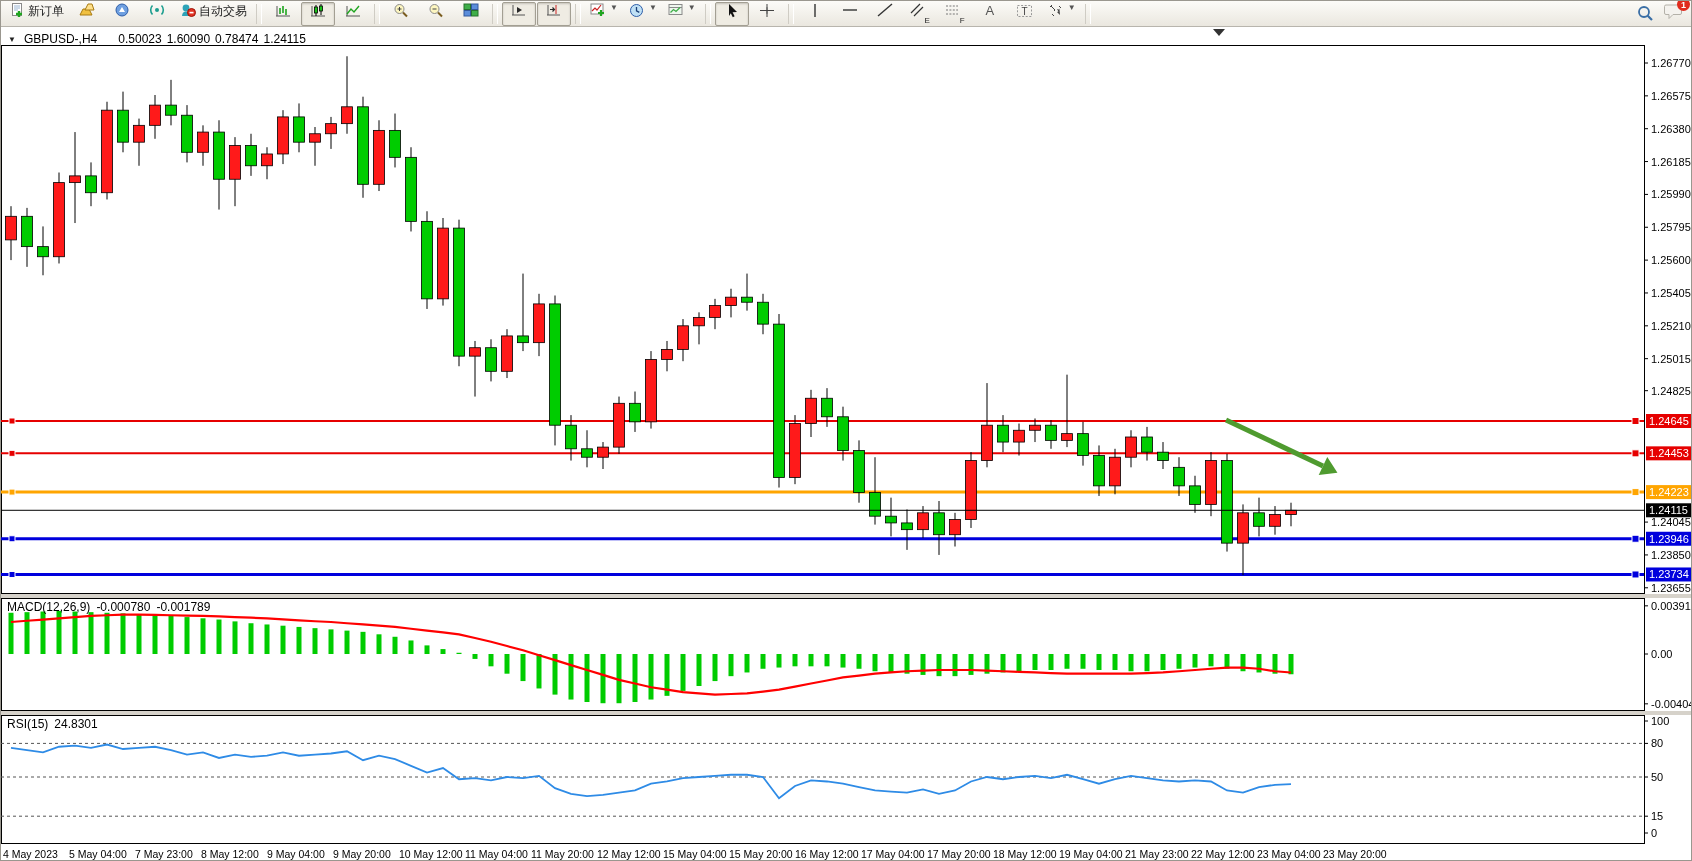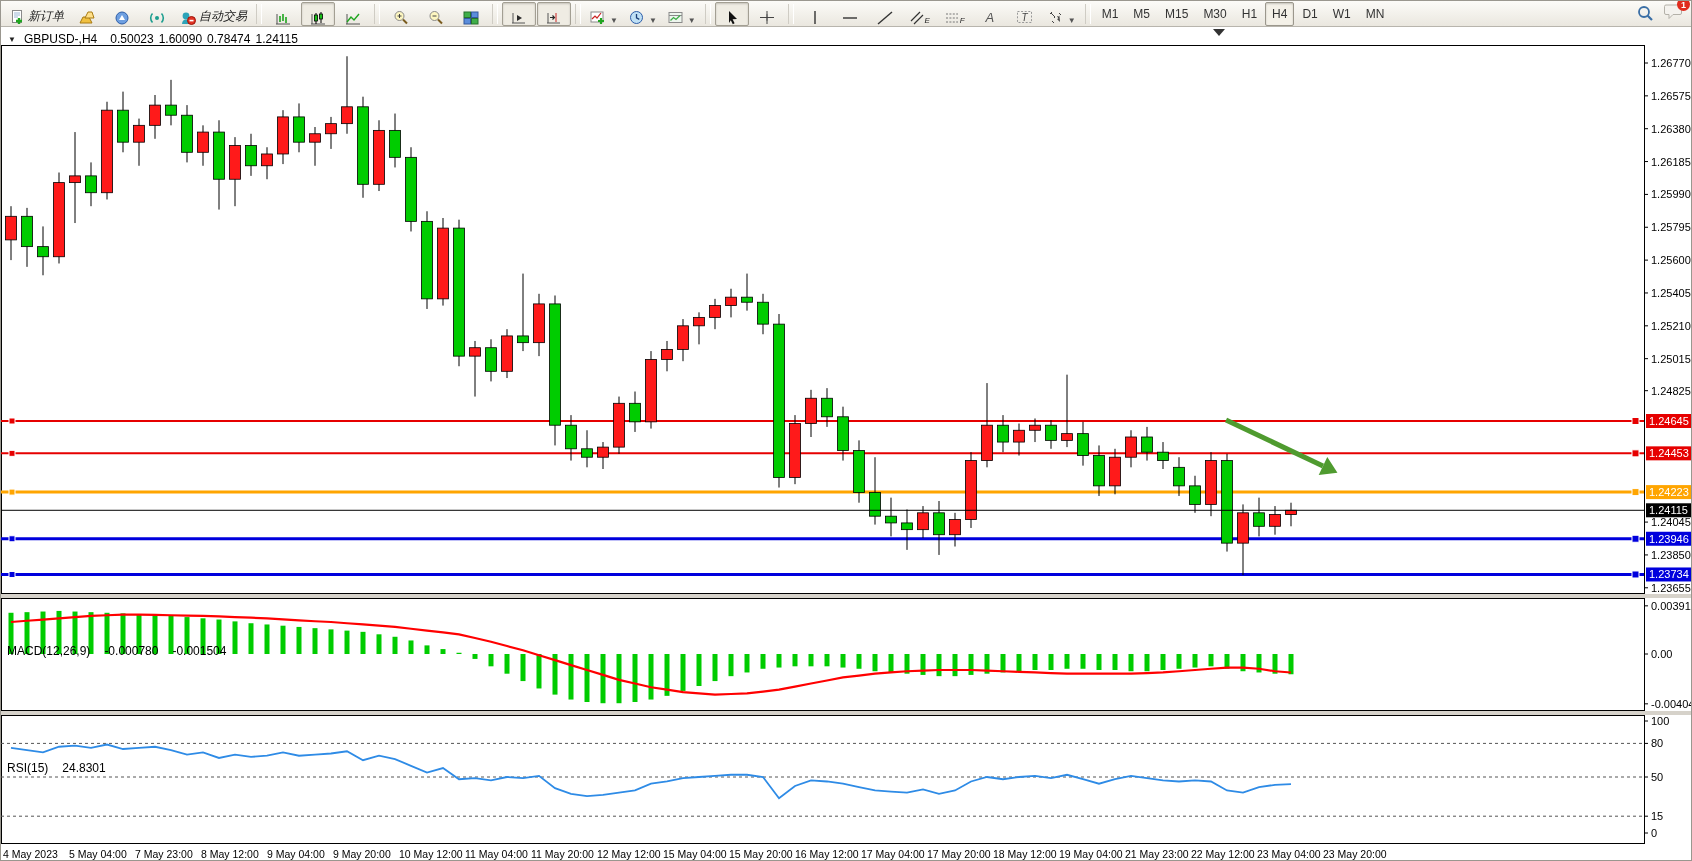--- a/index.html
+++ b/index.html
@@ -2,38 +2,38 @@
 <html><head>
 <meta charset="utf-8">
 <style>
   html,body{margin:0;padding:0;background:#f1efe9;}
   #app{position:relative;width:1692px;height:861px;overflow:hidden;
        font-family:"Liberation Sans",sans-serif;background:#f1efe9;border:1px solid #9a978f;box-sizing:border-box;}
   
   .toolbar{position:absolute;left:0;top:0;width:100%;height:26px;display:flex;align-items:center;
            padding-left:4px;box-sizing:border-box;gap:1px;
            background:linear-gradient(#fcfbf8,#eae7df);border-bottom:1px solid #b8b5ad;}
-  .tb-btn{height:22px;min-width:24px;display:flex;align-items:flex-end;justify-content:center;
-          gap:3px;padding:0 4px;border:1px solid transparent;border-radius:2px;font-size:12px;color:#222;cursor:default;font-style:italic;}
+  .tb-btn{height:22px;min-width:24px;display:flex;align-items:flex-start;justify-content:center;
+          gap:3px;padding:0 4px;border:1px solid transparent;border-radius:2px;font-size:12px;color:#222;cursor:default;}
   .tb-btn.active{background:#efece3;border-color:#a39f93;box-shadow:inset 0 1px 2px rgba(0,0,0,.18);}
   .tb-grip{width:4px;height:20px;margin:0 3px;border-left:1px solid #cfccc4;border-right:1px solid #fff;}
   .dd{font-size:8px;color:#555;margin-left:1px;}
   .tf-btn{height:22px;padding:0 6px;font-size:12px;color:#333;display:flex;align-items:center;
           border:1px solid transparent;border-radius:2px;}
   .tf-btn.active{background:#f4f1e8;border-color:#9b978c;box-shadow:inset 0 1px 2px rgba(0,0,0,.2);}
   .tb-right{margin-left:auto;margin-right:8px;display:flex;align-items:center;gap:10px;}
   .badge{position:absolute;top:-5px;right:-7px;background:#e02b1d;color:#fff;border-radius:50%;
          width:13px;height:13px;font-size:9px;display:flex;align-items:center;justify-content:center;font-weight:bold;}
   .bubble-wrap{position:relative;}
   
   .chart-window{position:absolute;left:0;top:26px;width:1692px;height:835px;background:#fff;}
   .chart-info{position:absolute;left:7px;top:5px;font-size:12px;color:#000;display:flex;gap:5px;
               align-items:center;pointer-events:none;z-index:5;}
   .chart-info .tri{font-size:8px;color:#222;margin-right:3px;}
-  .pane-label{position:absolute;left:6px;font-size:12px;color:#000;pointer-events:none;z-index:5;display:flex;gap:14px;margin-top:44px;}
+  .pane-label{position:absolute;left:6px;font-size:12px;color:#000;pointer-events:none;z-index:5;display:flex;gap:6px;}
   svg text{font-family:"Liberation Sans",sans-serif;}
 </style>
 </head>
 <body>
 
 <div id="app">
 
   <div class="toolbar">
     <div class="tb-btn">
       <svg width="15" height="15">
@@ -218,60 +218,49 @@
       <svg width="16" height="15">
         <path d="M3 3l4 4M7 7l-1 1M4 2L2 4z" stroke="#444"></path>
         <path d="M12 12l-3-3 1.4-.4L9 6l2 .6.4-1.4z" fill="#444"></path>
         <path d="M11 3l2 2M4 11l2 2" stroke="#444"></path>
       </svg>
       <span class="dd">▼</span>
     </div>
 
     <div class="tb-grip"></div>
 
-    <div id="tf-bar" style="display:flex;align-items:center;gap:1px">
-        <div class="tf-btn">M1</div>
-        <div class="tf-btn">M5</div>
-        <div class="tf-btn">M15</div>
-        <div class="tf-btn">M30</div>
-        <div class="tf-btn">H1</div>
-        <div class="tf-btn active">H4</div>
-        <div class="tf-btn">D1</div>
-        <div class="tf-btn">W1</div>
-        <div class="tf-btn">MN</div>
-      </div>
 
     <div class="tb-right">
       <svg width="17" height="17">
         <circle cx="7" cy="7" r="5" fill="none" stroke="#3a6ea5" stroke-width="1.8"></circle>
         <path d="M10.7 10.7l4.3 4.3" stroke="#3a6ea5" stroke-width="2.2"></path>
       </svg>
       <div class="bubble-wrap">
         <svg width="19" height="17">
           <path d="M2 2h14a1.5 1.5 0 011.5 1.5V10a1.5 1.5 0 01-1.5 1.5H9l-4 4v-4H2A1.5 1.5 0 01.5 10V3.5A1.5 1.5 0 012 2z" fill="#f4f2ee" stroke="#b4b1a9"></path>
         </svg>
         <span class="badge">1</span>
       </div>
     </div>
   </div>
 
   <div class="chart-window">
     <div class="chart-info">
       <span class="tri">▼</span>
-      <span style="margin-right:8px">GBPUSD-,H4</span>
+      <span style="margin-right:16px">GBPUSD-,H4</span>
       <span>0.50023</span>
       <span>1.60090</span>
       <span>0.78474</span>
       <span>1.24115</span>
     </div>
 
     <div class="pane-label" style="top:573px">
       <span>MACD(12,26,9)</span>
       <span>-0.000780</span>
-      <span>-0.001504</span>
+      <span>-0.001789</span>
     </div>
     <div class="pane-label" style="top:690px">
       <span>RSI(15)</span>
       <span>24.8301</span>
     </div>
 
     <svg id="chart-svg" width="1692" height="835">
         <g transform="translate(0,-26)">
           <rect x="0" y="593" width="1692" height="4" fill="#d6d2ca"></rect>
           <rect x="0" y="710" width="1692" height="4" fill="#d6d2ca"></rect>

